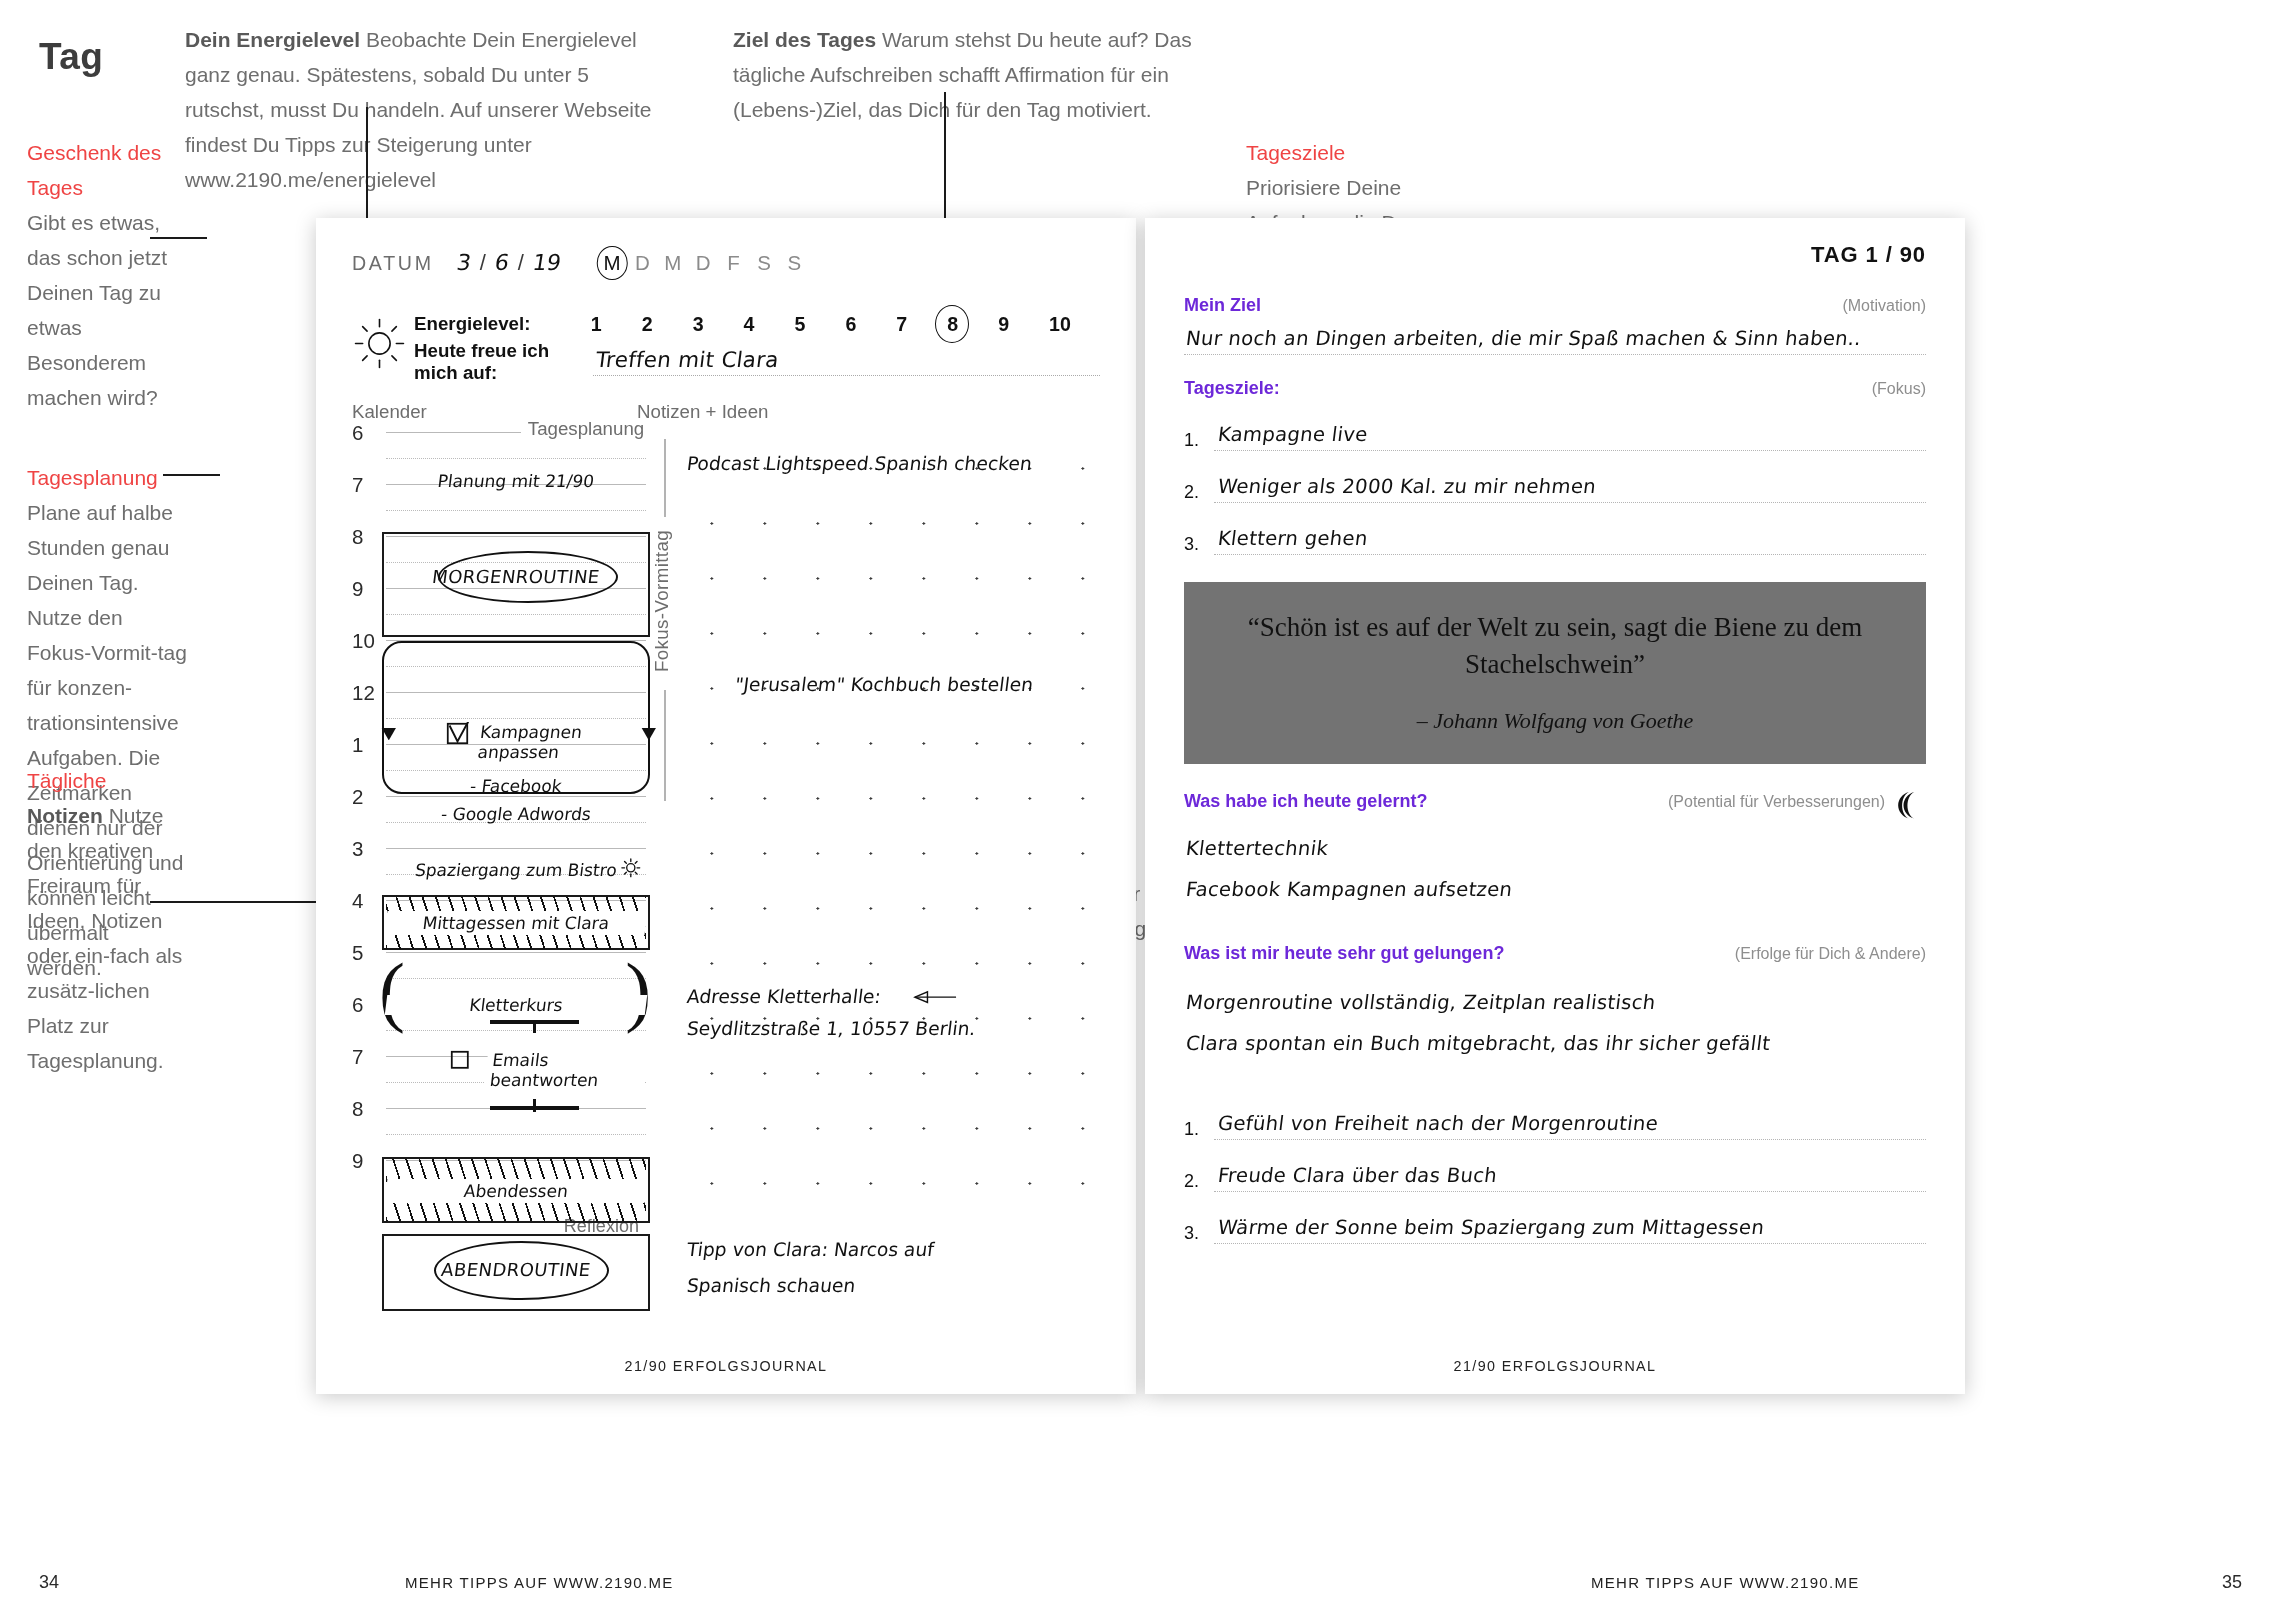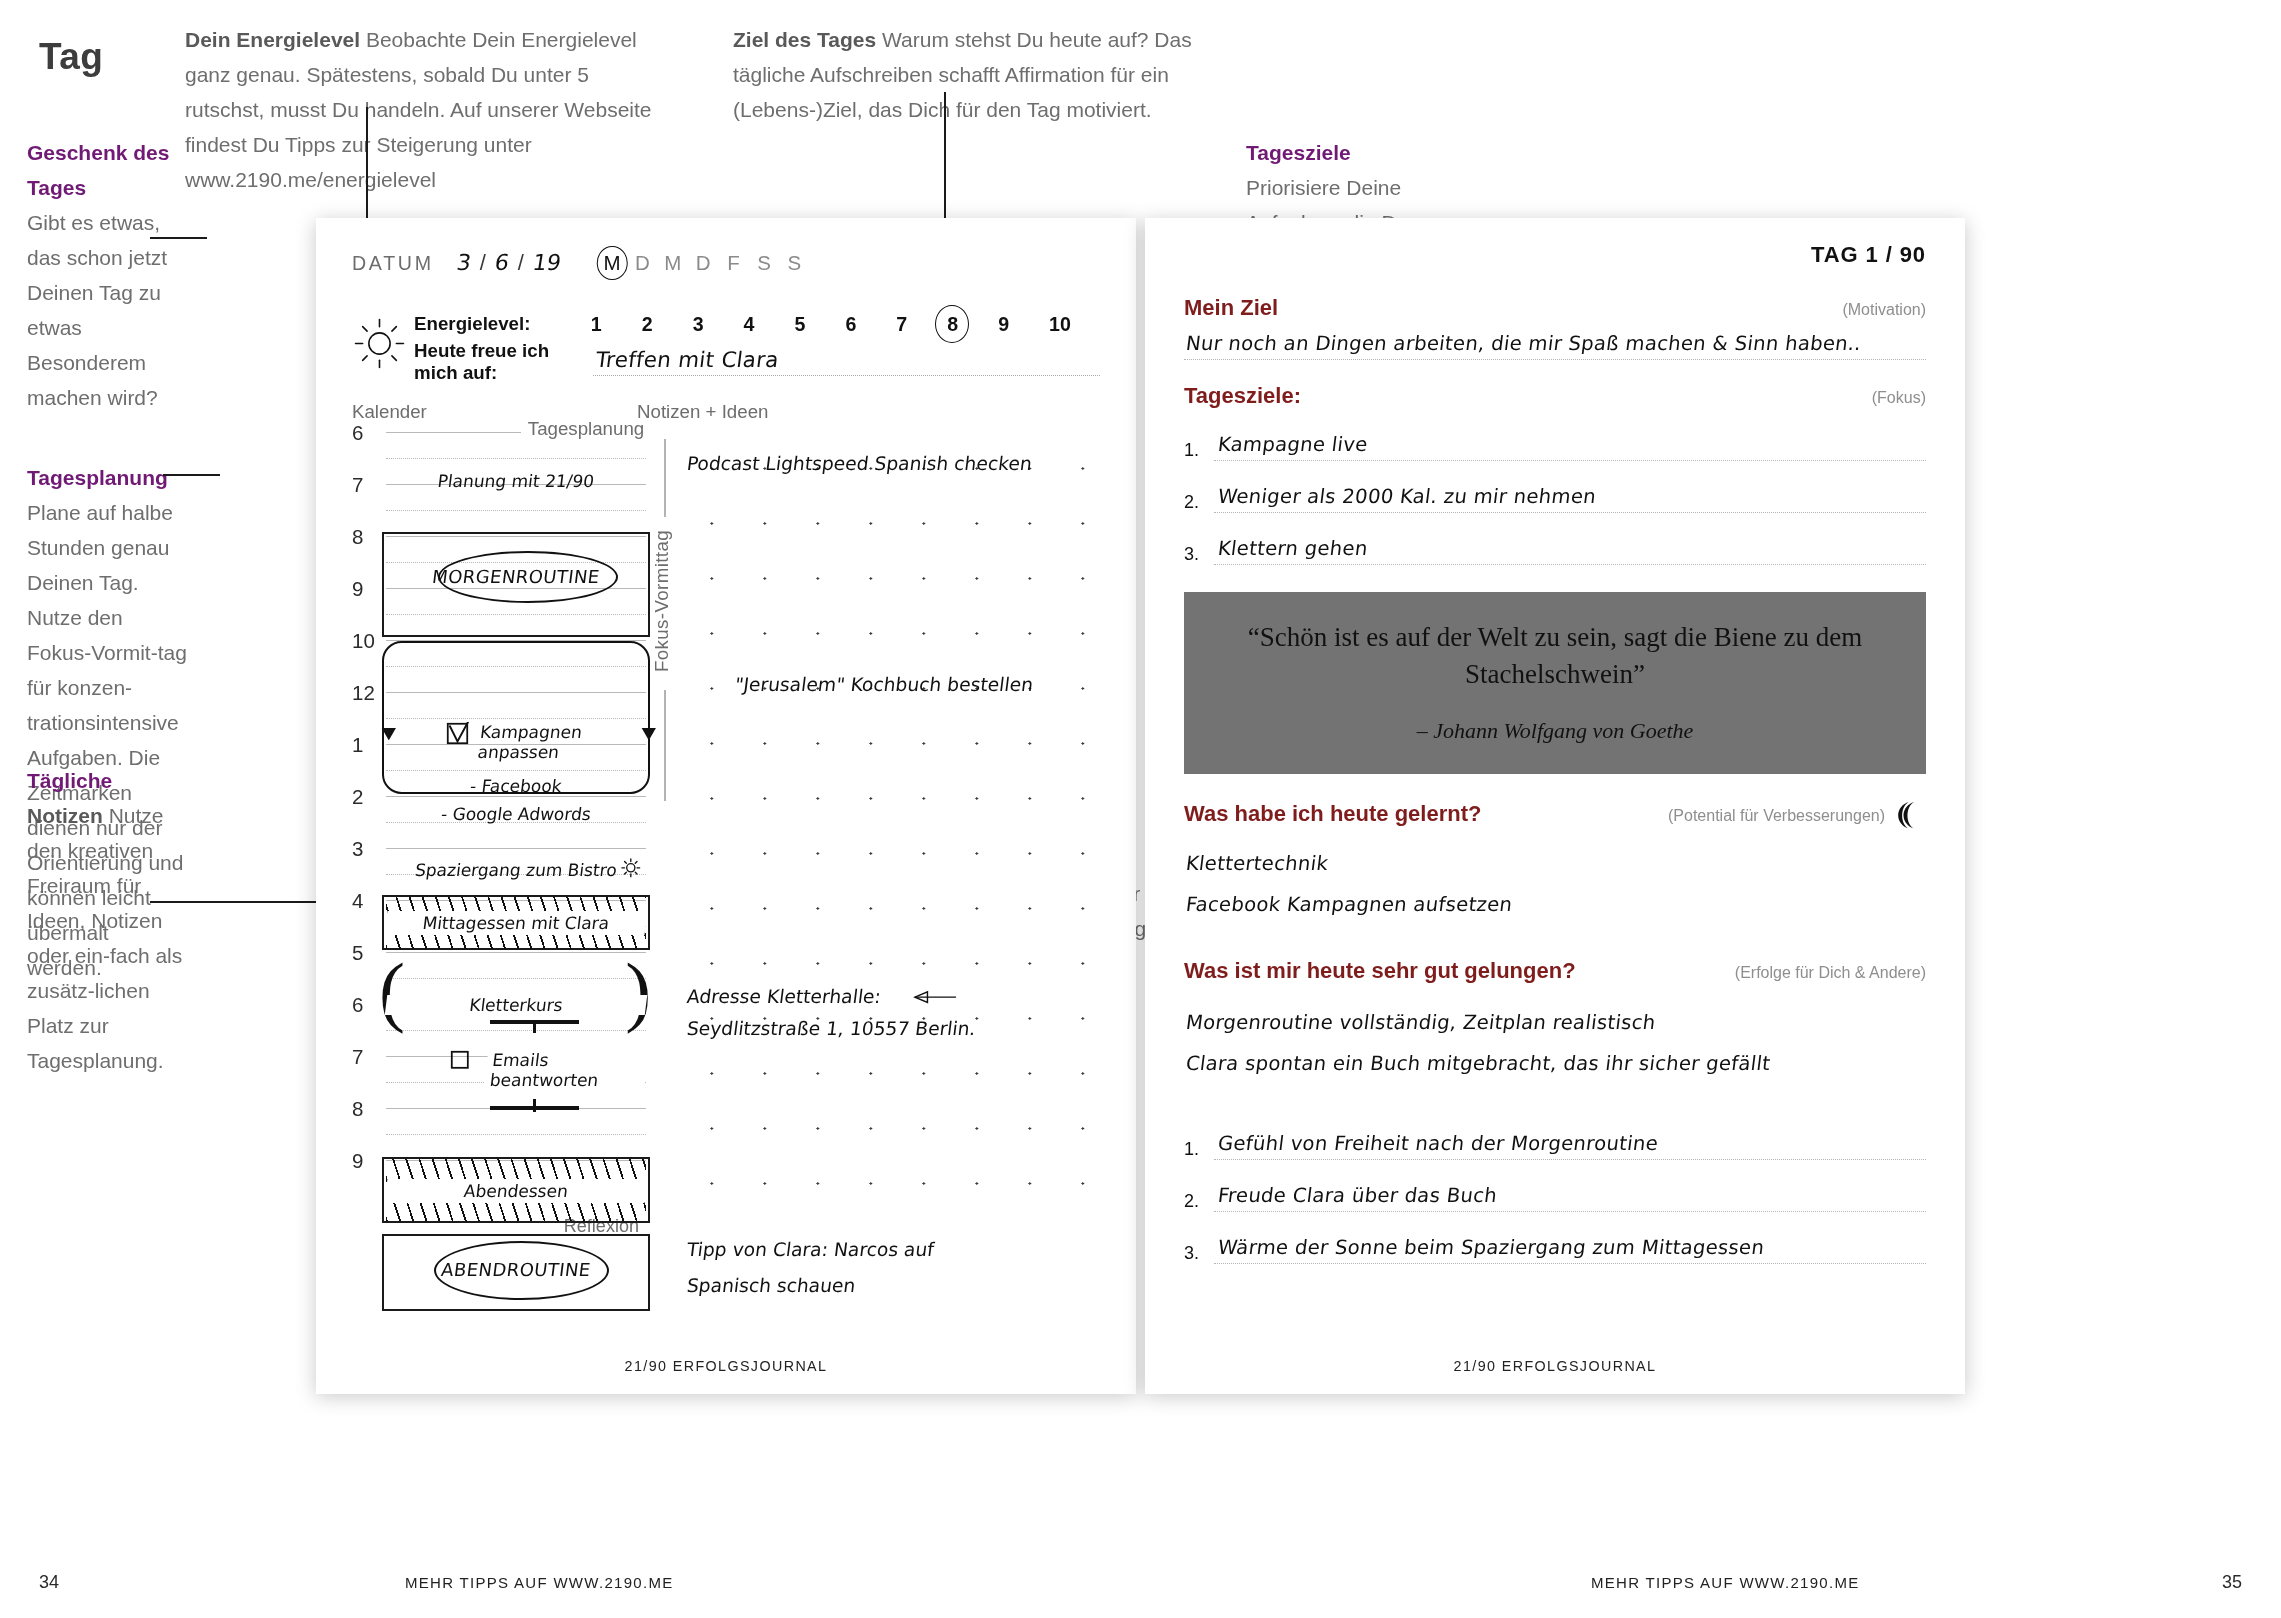--- a/index.html
+++ b/index.html
@@ -7,21 +7,21 @@
     width: 2281px; height: 1618px;
     background: #ffffff;
     font-family: "Liberation Sans", sans-serif;
     overflow: hidden;
   }
   .page { position: relative; width: 2281px; height: 1618px; border-radius: 23px; }
 
   
   .anno { position: absolute; color: #6e6e6e; font-size: 21px; line-height: 35px; }
   .anno b { color: #595959; font-weight: bold; }
-  .anno-title { display: block; color: #701a75; font-weight: bold; }
+  .anno-title { display: block; color: #ef4444; font-weight: normal; }
 
   .big-title {
     position: absolute; left: 39px; top: 36px;
     font-size: 37px; font-weight: bold; color: #3d3d3d; letter-spacing: 0.4px;
   }
 
   
   .lead-v { position: absolute; width: 1.8px; background: #1a1a1a; }
   .lead-h { position: absolute; height: 1.8px; background: #1a1a1a; }
 
@@ -109,21 +109,21 @@
   .note { position: absolute; font-family: "DejaVu Sans", sans-serif; font-size: 18.7px;
           color: #111; transform: skewX(-7deg); white-space: nowrap; }
 
   .footer-brand { position: absolute; bottom: 19.6px; left: 0; right: 0; text-align: center;
                   font-size: 14.3px; letter-spacing: 1.4px; color: #222; font-weight: 500; }
 
   
   .tagnum { text-align: right; font-size: 22px; font-weight: bold; letter-spacing: 0.9px; color: #111; }
   .sec { margin-top: 23px; }
   .sec-hd { display: flex; align-items: baseline; justify-content: space-between; }
-  .sec-hd .t { font-size: 22px; font-weight: bold; color: #7f1d1d; }
+  .sec-hd .t { font-size: 18px; font-weight: bold; color: #6d28d9; }
   .sec-hd .h { font-size: 16px; color: #8e8e8e; }
   .writeline { border-bottom: 1.3px dotted #b5b5b5; height: 39px; position: relative; }
   .writeline .hw { position: absolute; left: 1.8px; bottom: 4.5px; }
   .numrow { display: flex; align-items: flex-end; margin-top: 16px; }
   .numrow .n { width: 30px; font-size: 18px; font-weight: 500; color: #111; }
   .numrow .ln { flex: 1; border-bottom: 1.3px dotted #b5b5b5; height: 36px; position: relative; }
   .numrow .ln .hw { position: absolute; left: 3.6px; bottom: 4.5px; }
 
   .quote { background: #737373; margin-top: 27px; padding: 27px 53px 30px; text-align: center; }
   .quote .q { font-family: "Liberation Serif", serif; font-size: 27px; line-height: 37px; color: #111; }

